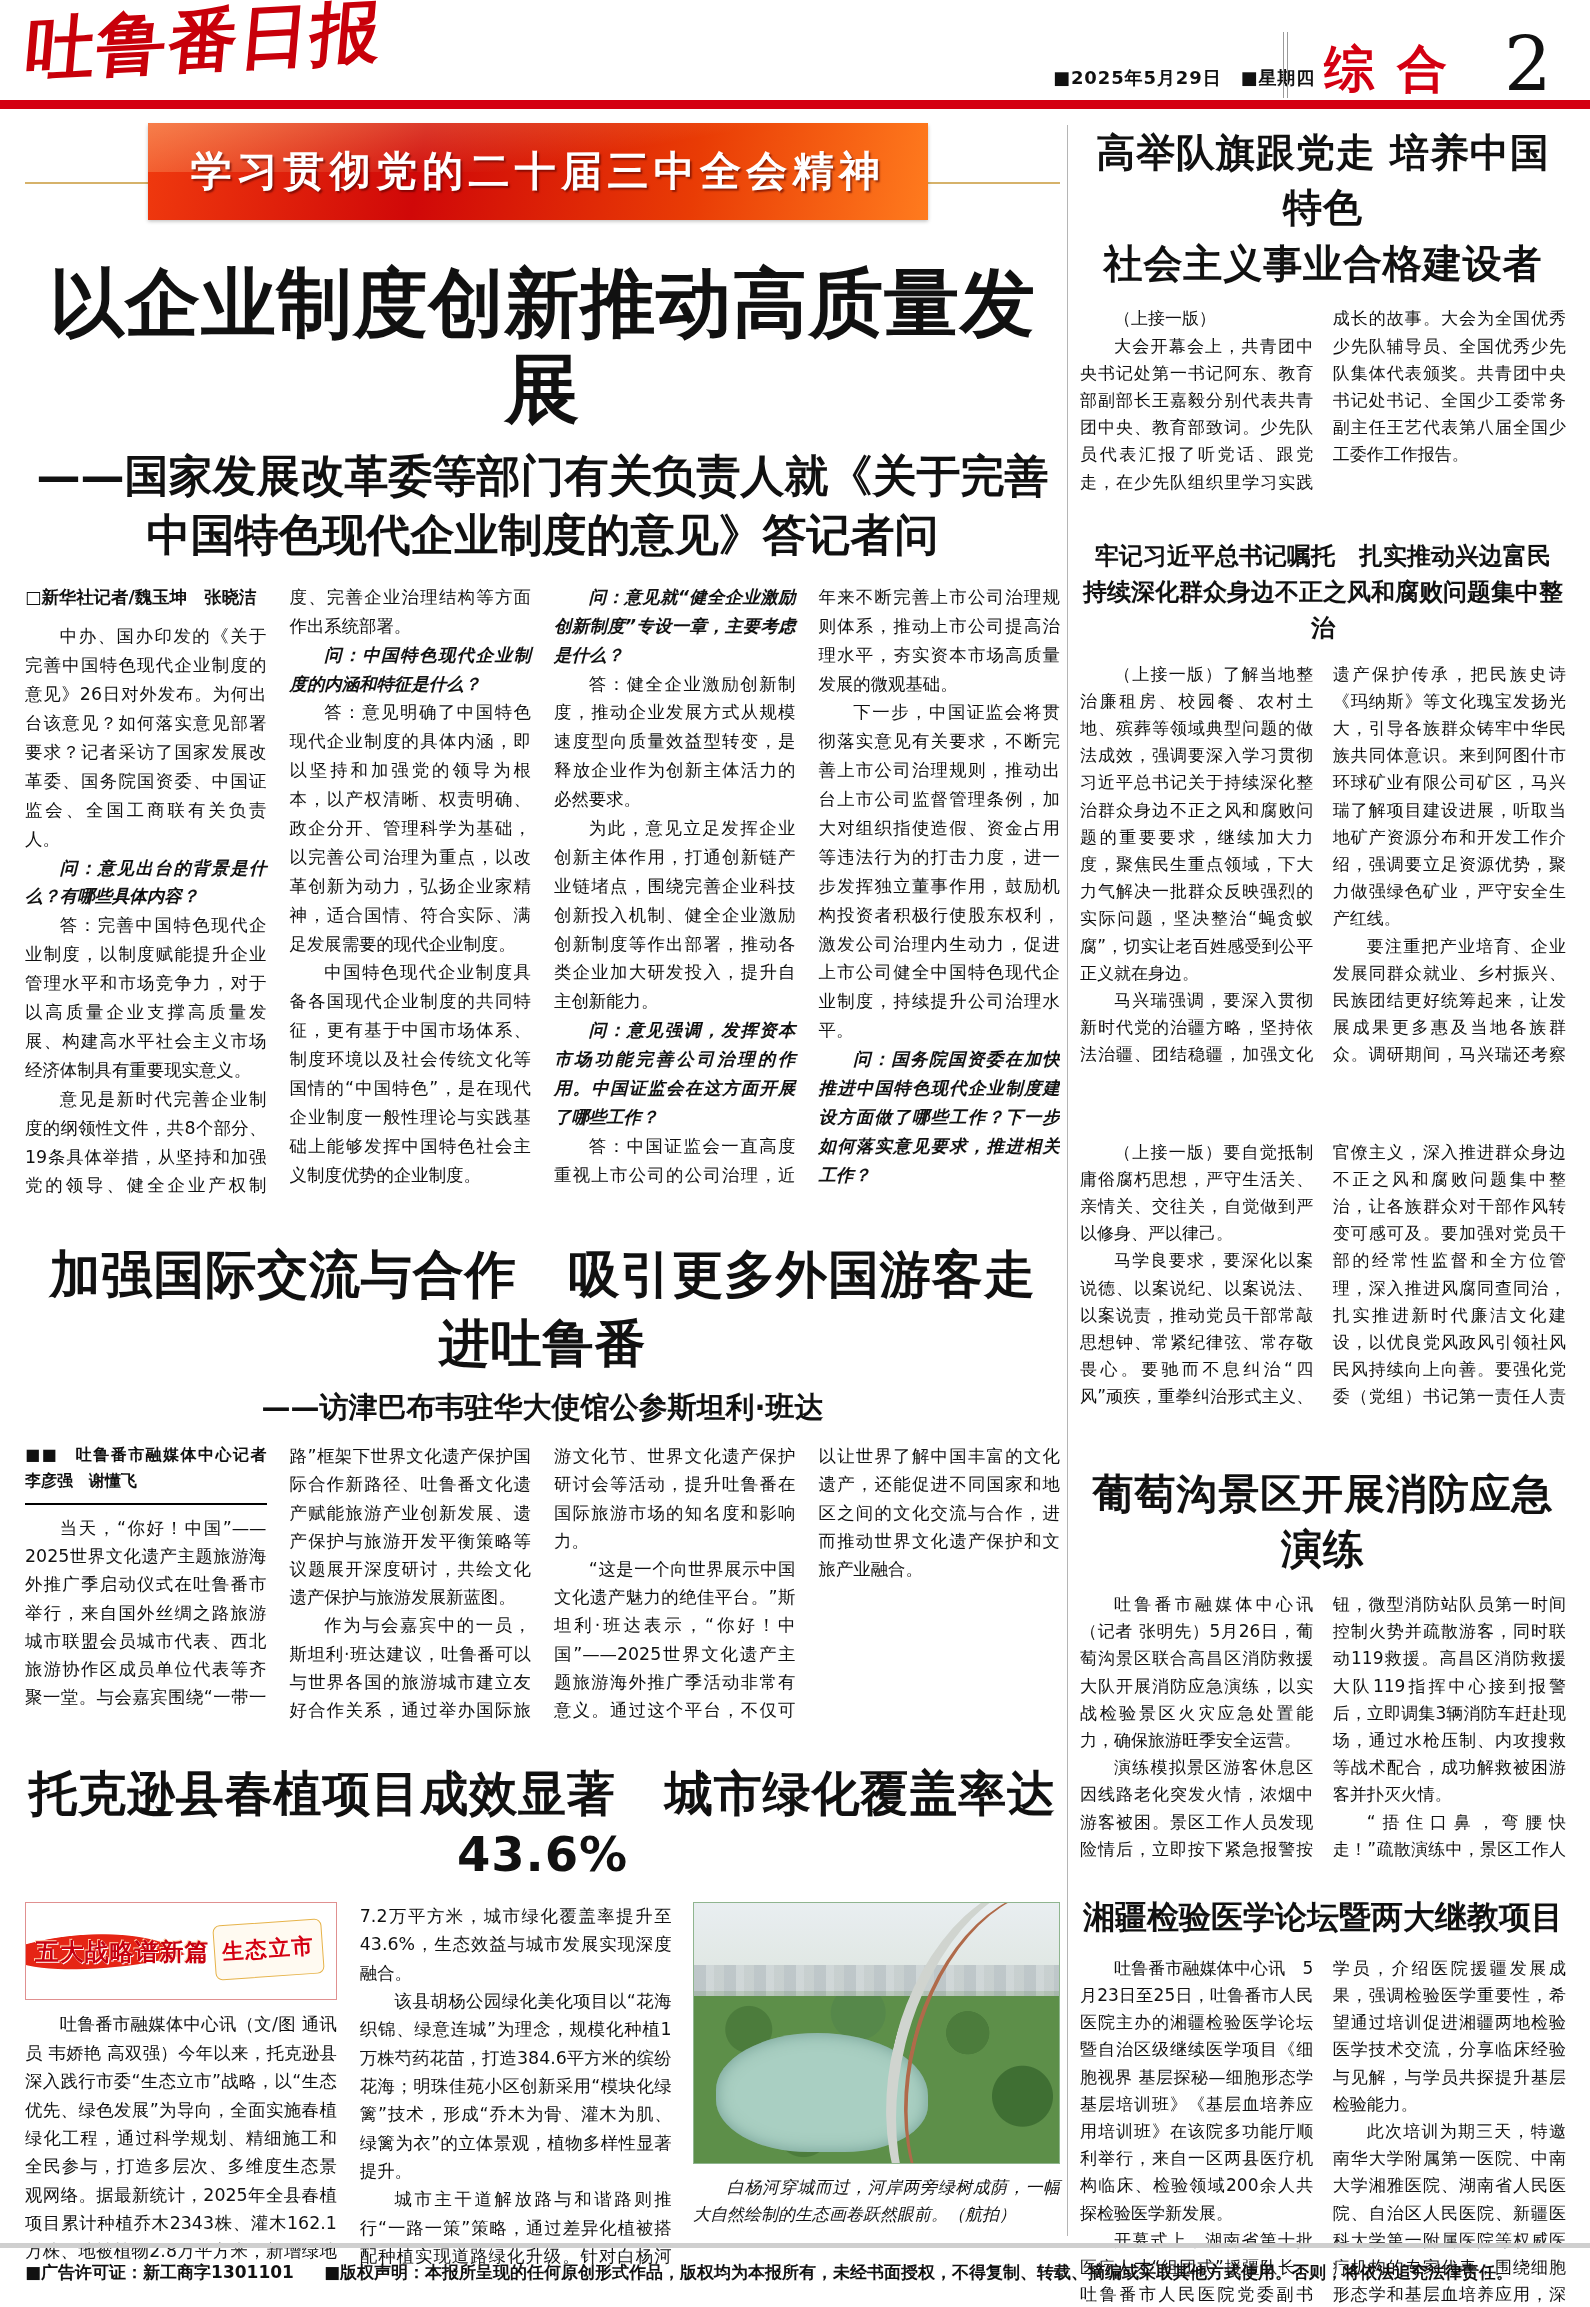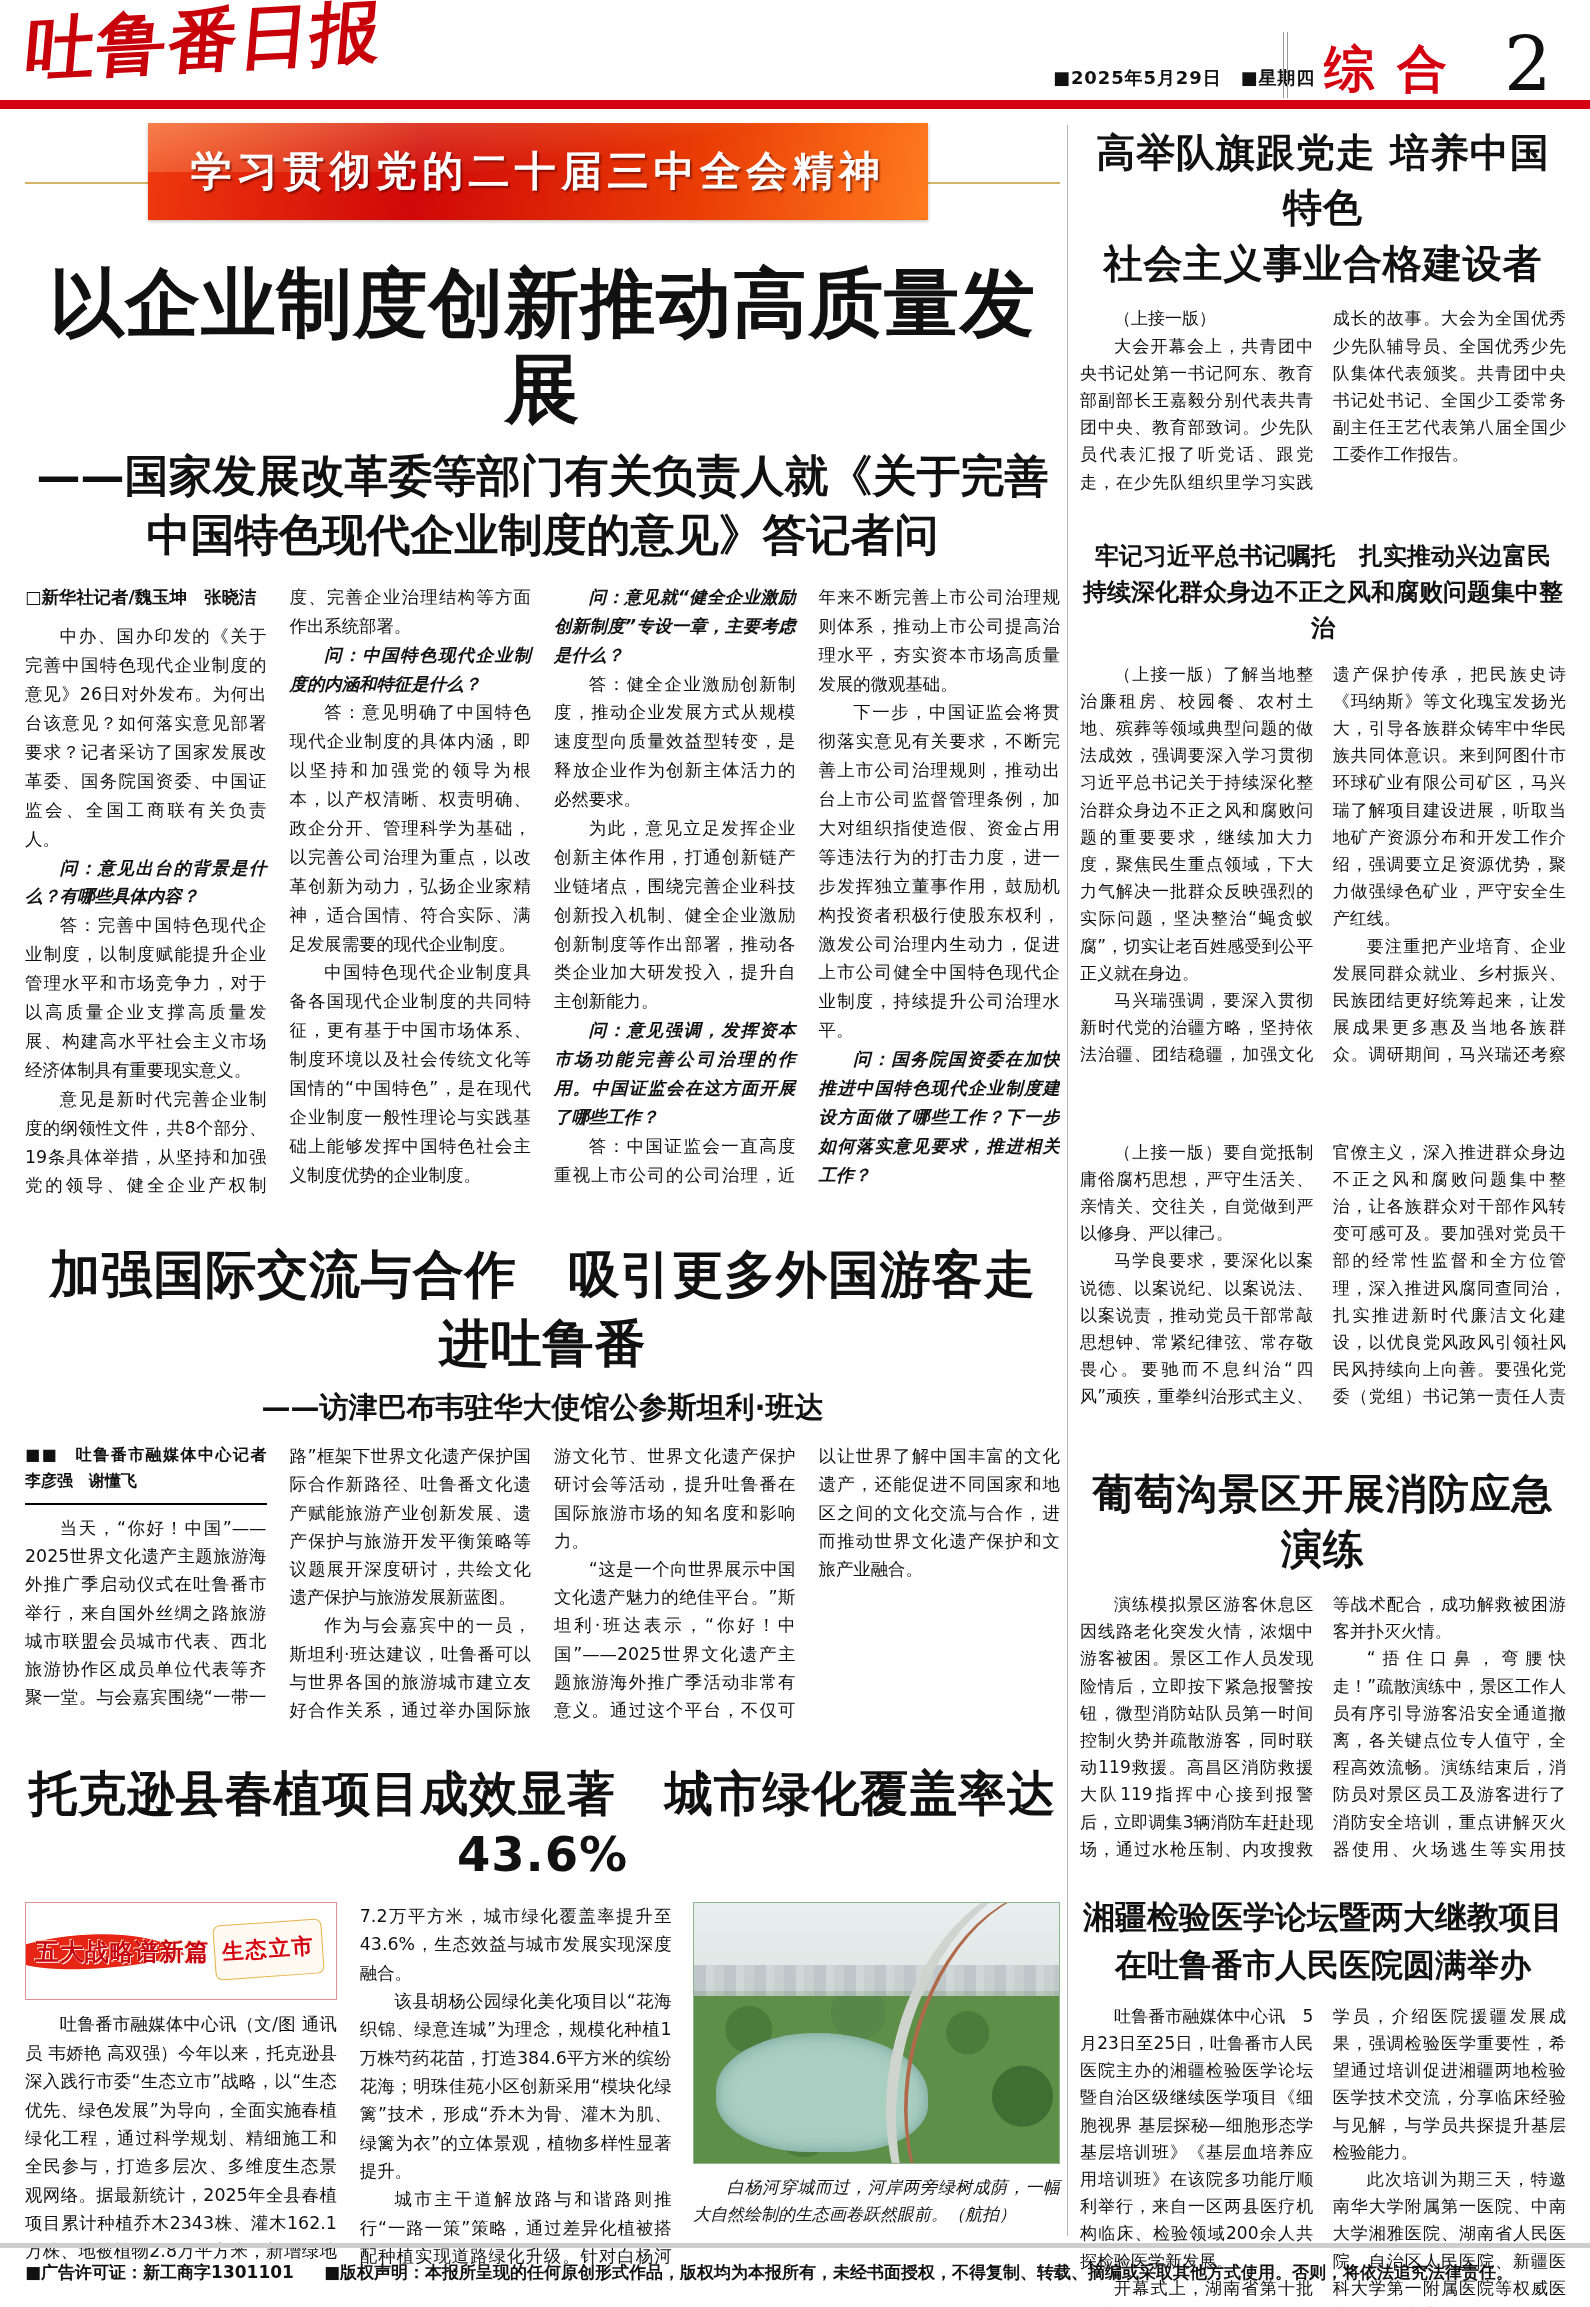--- a/index.html
+++ b/index.html
@@ -205,27 +205,27 @@
         <p class="p">要注重把产业培育、企业发展同群众就业、乡村振兴、民族团结更好统筹起来，让发展成果更多惠及当地各族群众。调研期间，马兴瑞还考察了边境基础设施建设和兴边富民行动推进情况，强调要扎实推动兴边富民、稳边固边各项工作取得更大进展。</p>
       </div>
 
     <div class="r-body3 art-body">
         <p class="p">（上接一版）要自觉抵制庸俗腐朽思想，严守生活关、亲情关、交往关，自觉做到严以修身、严以律己。</p>
         <p class="p">马学良要求，要深化以案说德、以案说纪、以案说法、以案说责，推动党员干部常敲思想钟、常紧纪律弦、常存敬畏心。要驰而不息纠治“四风”顽疾，重拳纠治形式主义、官僚主义，深入推进群众身边不正之风和腐败问题集中整治，让各族群众对干部作风转变可感可及。要加强对党员干部的经常性监督和全方位管理，深入推进风腐同查同治，扎实推进新时代廉洁文化建设，以优良党风政风引领社风民风持续向上向善。要强化党委（党组）书记第一责任人责任和班子成员“一岗双责”，落实各级纪检监察机关监督职责，努力营造重实干、敢担当、善作为的新风正气。</p>
       </div>
 
     <div class="r-h3">葡萄沟景区开展消防应急演练</div>
     <div class="r-body4 art-body">
+        <p class="p">吐鲁番市融媒体中心讯（记者 张明先）5月26日，葡萄沟景区联合高昌区消防救援大队开展消防应急演练，以实战检验景区火灾应急处置能力，确保旅游旺季安全运营。</p>
         <p class="p">演练模拟景区游客休息区因线路老化突发火情，浓烟中游客被困。景区工作人员发现险情后，立即按下紧急报警按钮，微型消防站队员第一时间控制火势并疏散游客，同时联动119救援。高昌区消防救援大队119指挥中心接到报警后，立即调集3辆消防车赶赴现场，通过水枪压制、内攻搜救等战术配合，成功解救被困游客并扑灭火情。</p>
         <p class="p">“捂住口鼻，弯腰快走！”疏散演练中，景区工作人员有序引导游客沿安全通道撤离，各关键点位专人值守，全程高效流畅。演练结束后，消防员对景区员工及游客进行了消防安全培训，重点讲解灭火器使用、火场逃生等实用技能，进一步提升全员安全防范意识。</p>
       </div>
 
     <div class="r-h4">
       <div>湘疆检验医学论坛暨两大继教项目</div>
-      <div>在吐鲁番市人民医院圆满举办</div>
     </div>
     <div class="r-body5 art-body">
         <p class="p">吐鲁番市融媒体中心讯　5月23日至25日，吐鲁番市人民医院主办的湘疆检验医学论坛暨自治区级继续医学项目《细胞视界 基层探秘—细胞形态学基层培训班》《基层血培养应用培训班》在该院多功能厅顺利举行，来自一区两县医疗机构临床、检验领域200余人共探检验医学新发展。</p>
         <p class="p">开幕式上，湖南省第十批医疗人才“组团式”援疆队长、吐鲁番市人民医院党委副书记、院长陈国栋热烈欢迎专家学员，介绍医院援疆发展成果，强调检验医学重要性，希望通过培训促进湘疆两地检验医学技术交流，分享临床经验与见解，与学员共探提升基层检验能力。</p>
         <p class="p">此次培训为期三天，特邀南华大学附属第一医院、中南大学湘雅医院、湖南省人民医院、自治区人民医院、新疆医科大学第一附属医院等权威医疗机构的专家代表，围绕细胞形态学和基层血培养应用，深入讲解血细胞形态学、血培养规范化操作等热点难点，并结合临床案例分享经验，为学员带来知识盛宴。学员们纷纷表示，与专家面对面交流拓宽了视野，学到实用技术，对工作帮助极大。</p>
       </div>
   </div>
 
   <div class="footer-rule"></div>
   <div class="footer">

